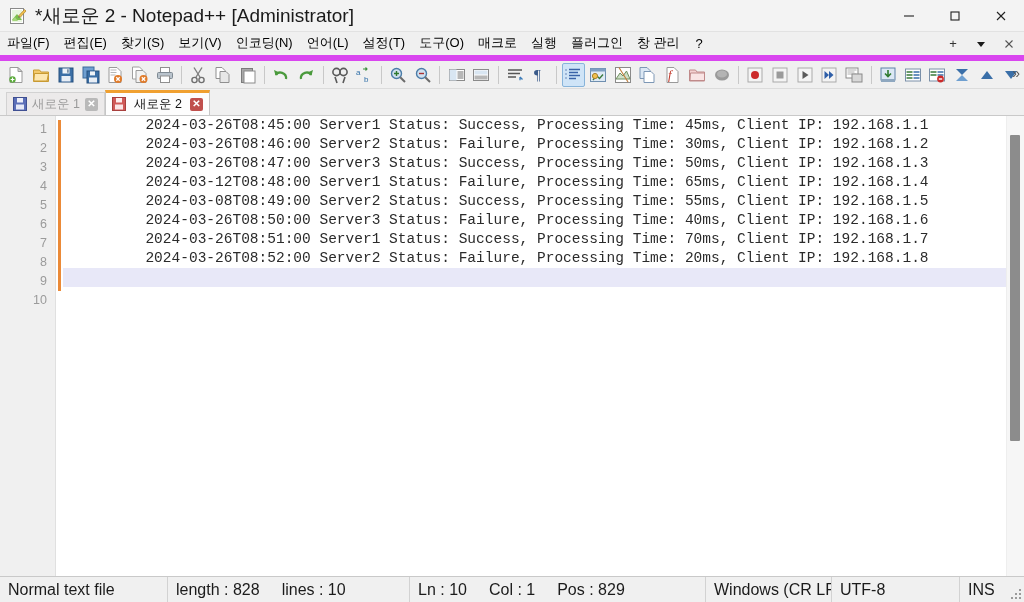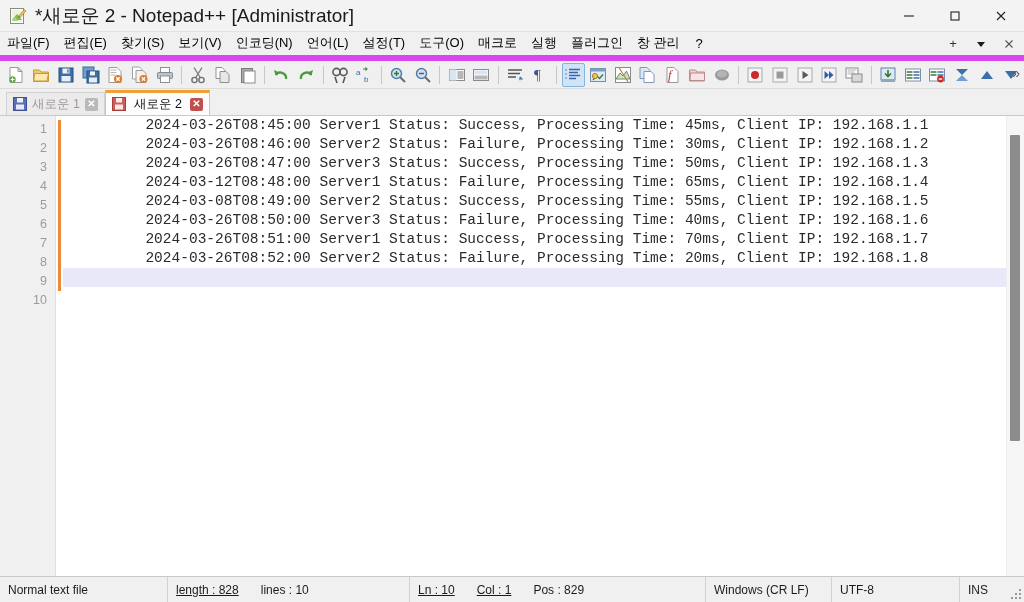--- a/index.html
+++ b/index.html
@@ -191,32 +191,32 @@
     top: 19px; height: 306px;
     background: #8c8c8c; border-radius: 1px;
   }
 
   
   .statusbar {
     height: 25px; min-height: 25px;
     background: #f0f0f0;
     border-top: 1px solid #c9c9c9;
     display: flex; align-items: center;
-    font-size: 12px; color: #1b1b1b;
+    font-size: 16px; color: #1b1b1b;
     position: relative;
   }
   .sb-cell {
     height: 25px; display: flex; align-items: center;
     box-sizing: border-box;
     padding-left: 8px;
     border-right: 1px solid #d2d2d2;
     white-space: nowrap;
     overflow: hidden;
   }
-  .sb-sub { margin-right: 22px; text-decoration: underline; }
+  .sb-sub { margin-right: 22px; }
   .sb-grip {
     position: absolute; right: 3px; bottom: 3px;
     width: 10px; height: 10px;
   }
   .sb-grip i {
     position: absolute; width: 2px; height: 2px; background: #9a9a9a;
   }
 </style>
 </head>
 <body>

